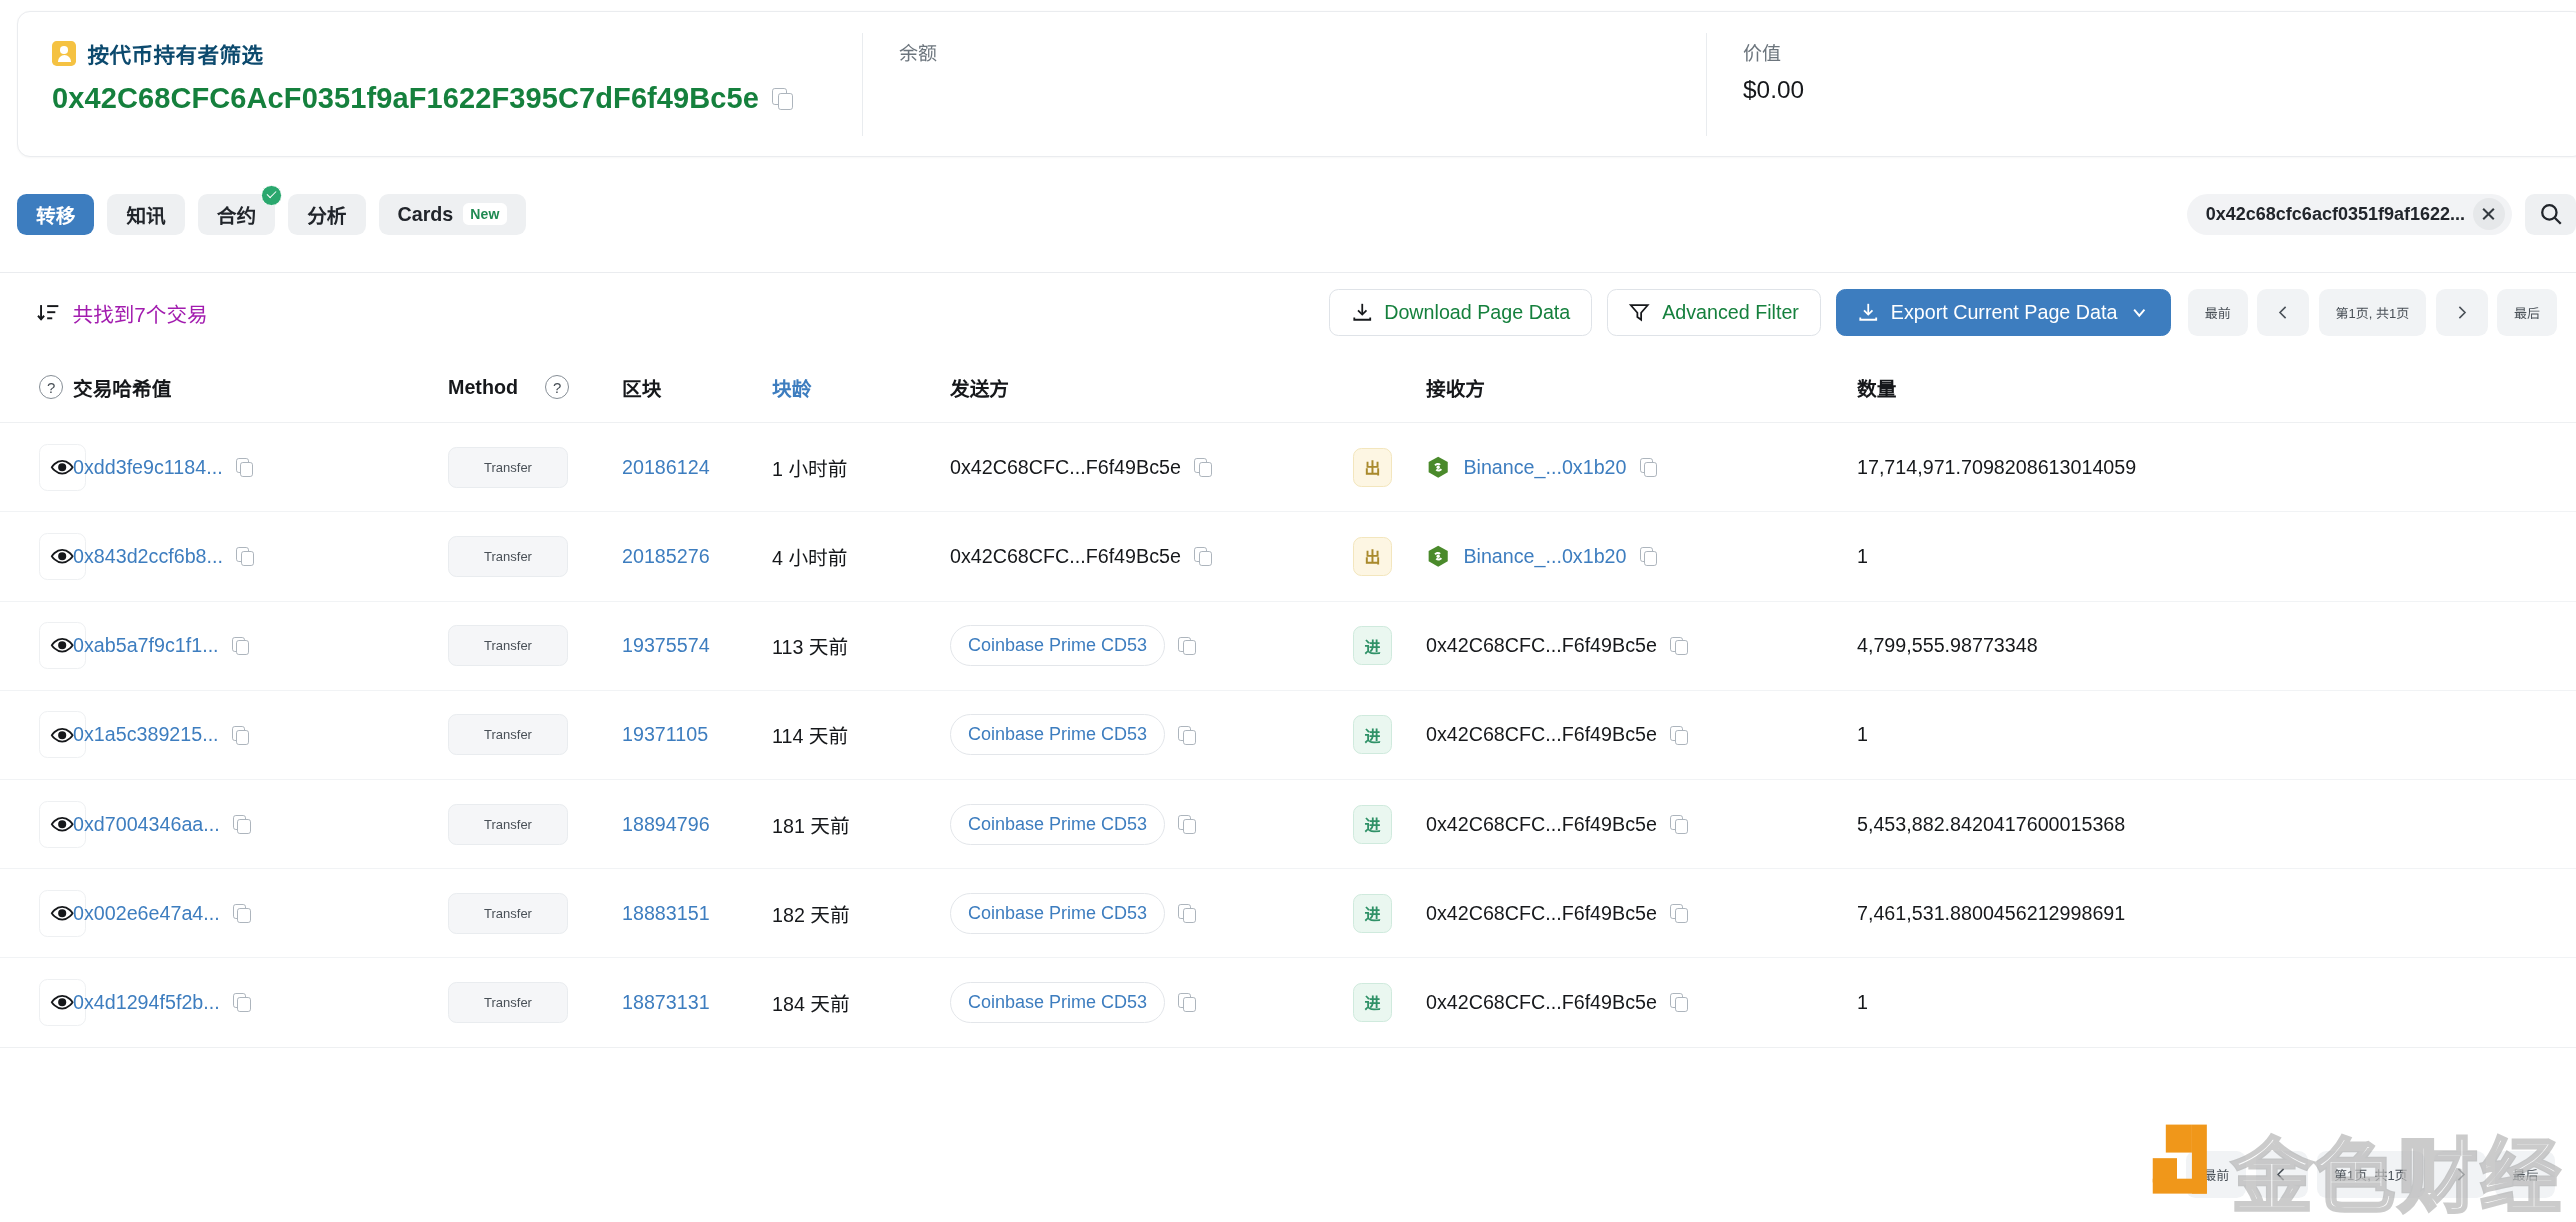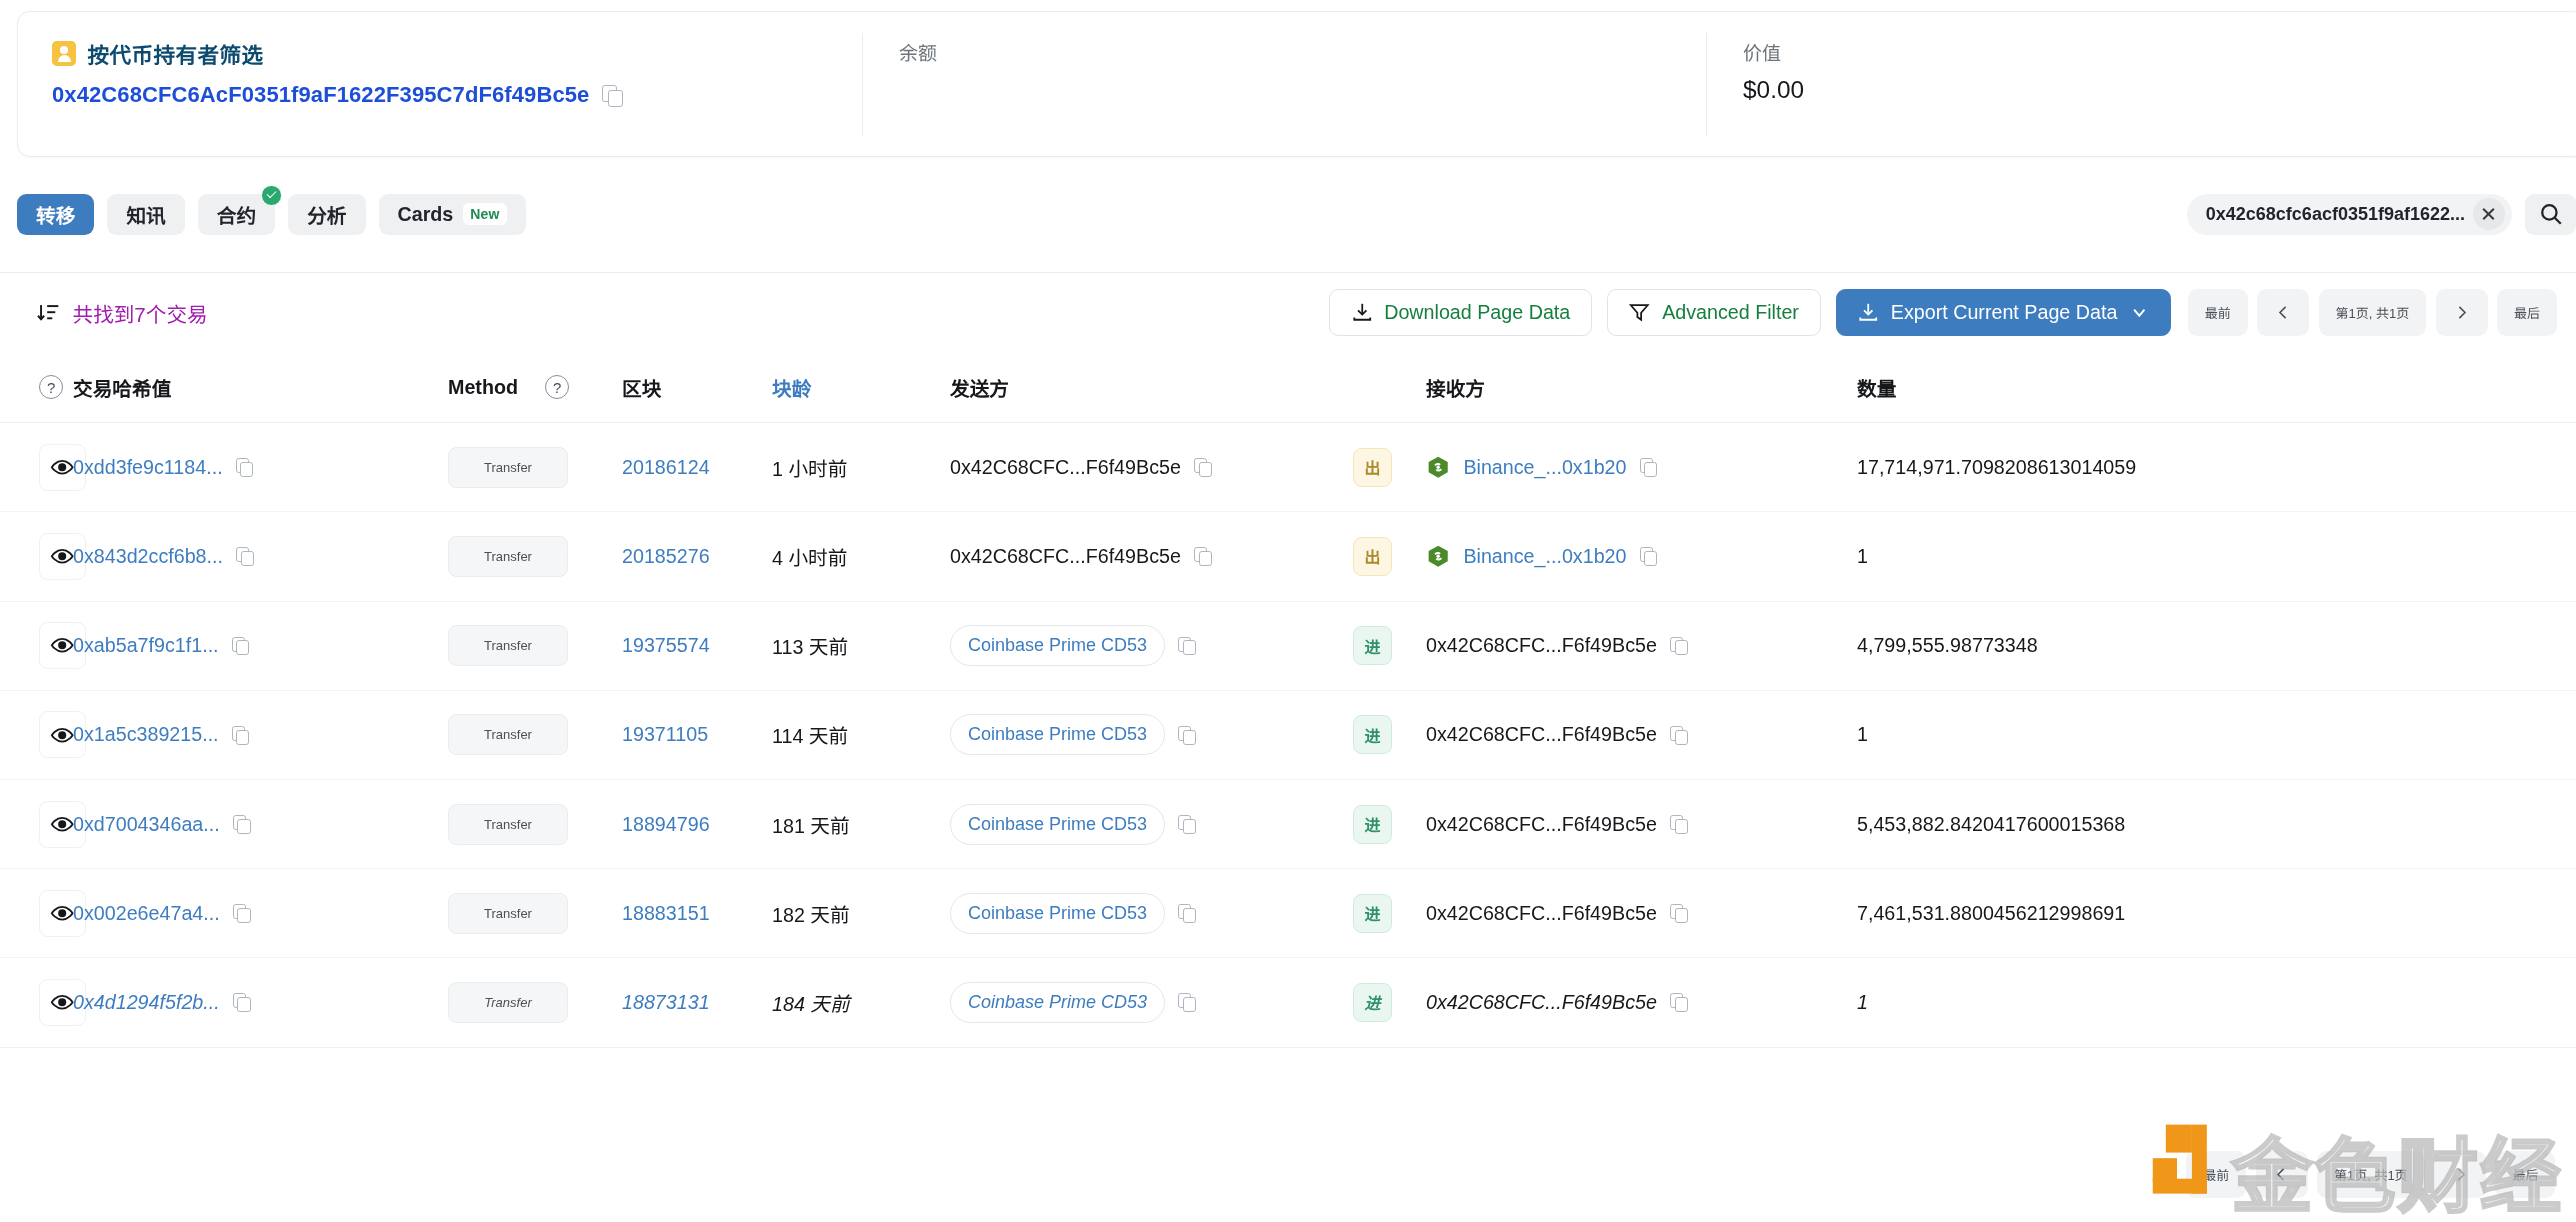--- a/index.html
+++ b/index.html
@@ -42,21 +42,21 @@
     content: ""; position: absolute; left: 8.4px; top: 4.7px;
     width: 7.5px; height: 7.5px; border-radius: 50%; background: #fff;
   }
   .holder-icon::after {
     content: ""; position: absolute; left: 5.6px; top: 14px;
     width: 13px; height: 6.6px; border-radius: 6.6px 6.6px 0 0; background: #fff;
   }
   .holder-title { font-size: 21.6px; font-weight: 700; color: #0c4a6e; letter-spacing: 0.4px; }
   .holder-addr-row { display: flex; align-items: center; gap: 13px; margin-top: 13px; }
   .holder-addr {
-    font-size: 22px; font-weight: 700; color: #1d4ed8; letter-spacing: 0.1px;
+    font-size: 29px; font-weight: 700; color: #15803d; letter-spacing: 0.1px;
     font-family: "Liberation Sans", "DejaVu Sans", sans-serif;
   }
   .label-sm { font-size: 19px; color: #6c757d; }
   .value-lg { font-size: 24.4px; color: #16181b; margin-top: 11.2px; font-weight: 400; }
 
   
   .copy-ico { display: inline-block; width: 20.6px; height: 20.6px; position: relative; flex: none; cursor: pointer; }
   .copy-ico::before {
     content: ""; position: absolute; left: 0; top: 0; width: 13px; height: 15px;
     border: 1.9px solid #adb5bd; border-radius: 2.8px;
@@ -146,21 +146,21 @@
   table { width: 100%; border-collapse: collapse; table-layout: fixed; }
   thead th {
     text-align: left; font-size: 19.7px; font-weight: 700; color: #16181b;
     padding: 20.6px 0 20.6px 0; border-bottom: 0.9px solid #eef0f2; vertical-align: middle;
   }
   thead th.sorted { color: #3d7dbf; }
   tbody td {
     font-size: 19.7px; color: #16181b; padding: 20.6px 0;
     border-bottom: 0.9px solid #f1f3f5; vertical-align: middle;
   }
-  tbody tr:last-child td { border-bottom: 0.9px solid #eef0f2; font-style: italic; }
+  tbody tr:last-child td { border-bottom: 0.9px solid #eef0f2; }
   .c-eye    { width: 73px; padding-left: 39px !important; }
   .c-hash   { width: 375px; }
   .c-method { width: 174px; }
   .c-block  { width: 150px; }
   .c-age    { width: 178px; }
   .c-from   { width: 403px; }
   .c-dir    { width: 73px; }
   .c-to     { width: 431px; }
   .c-amt    { }
 

